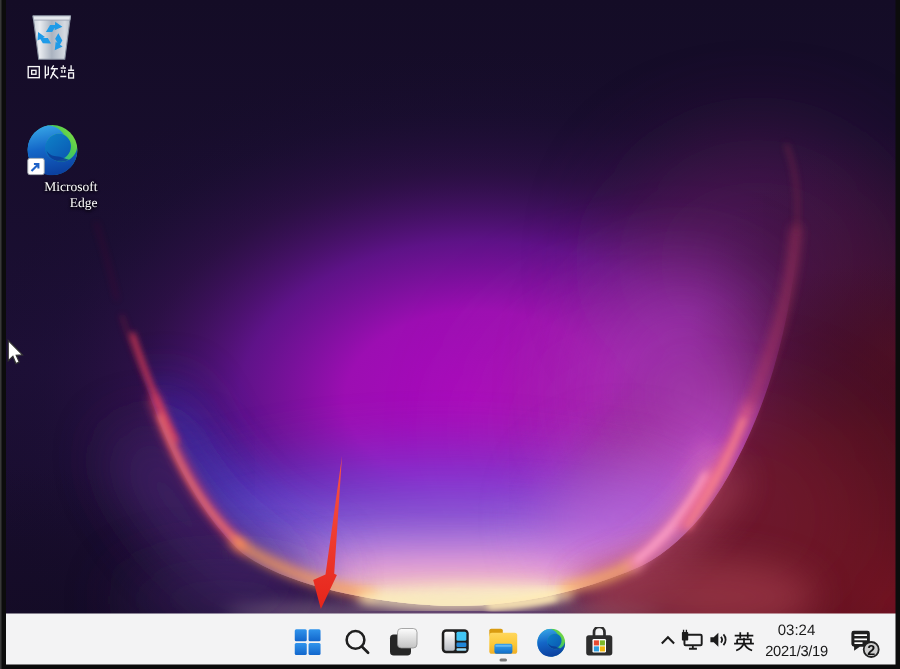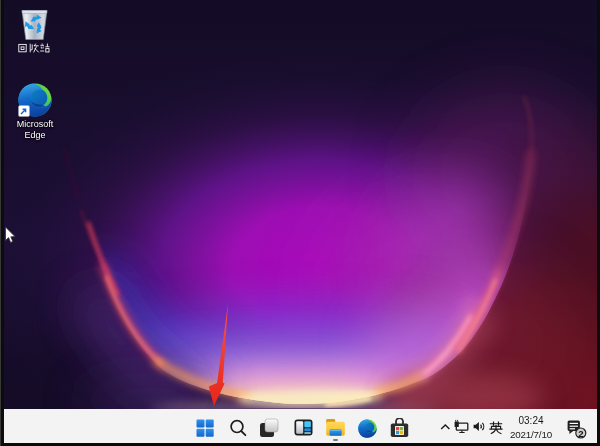--- a/index.html
+++ b/index.html
@@ -1,20 +1,20 @@
 <!DOCTYPE html>
 <html><head>
 <meta charset="utf-8">
 <style>
   html,body{margin:0;padding:0;}
   body{width:600px;height:446px;position:relative;overflow:hidden;background:#000;
        font-family:"Liberation Sans",sans-serif;}
   #wall{position:absolute;left:0;top:0;}
-  .dlabel{position:absolute;color:#fff;font-size:9px;text-align:center;
-          text-shadow:0 1px 2px rgba(0,0,0,.9),0 0 2px rgba(0,0,0,.8);line-height:11px;}
+  .dlabel{position:absolute;color:#fff;font-size:9px;text-align:right;
+          text-shadow:0 1px 2px rgba(0,0,0,.9),0 0 2px rgba(0,0,0,.8);line-height:11px;font-family:Liberation Serif, serif;}
   #taskbar{position:absolute;left:0;top:409px;width:600px;height:35px;background:#f3f3f4;}
   #bstrip{position:absolute;left:0;top:443px;width:600px;height:3px;background:#0a0a0a;}
   #lbar{position:absolute;left:0;top:0;width:4px;height:446px;background:#0c0c0c;border-left:1px solid #383838;box-sizing:border-box;}
   #rbar{position:absolute;left:597px;top:0;width:3px;height:446px;background:#0c0c0c;}
   .ticon{position:absolute;top:0;}
   #clock1{position:absolute;left:501px;top:416px;width:60px;text-align:center;
          color:#191919;font-size:10px;line-height:10px;}
   #clock2{position:absolute;left:501px;top:429.5px;width:60px;text-align:center;
          color:#191919;font-size:9.8px;line-height:10px;letter-spacing:-0.2px;}
 </style>
@@ -313,21 +313,21 @@
   <path d="M 42.6,6.6 A 2.9,2.9 0 0 1 42.6,10.4 M 44.3,4.9 A 5.2,5.2 0 0 1 44.3,12.1" fill="none" stroke="#1c1c1c" stroke-width="1.2"></path>
 
   <g stroke="#141414" stroke-width="1.15" fill="none" transform="translate(0,1.3)">
     <path d="M 51.8,4.4 L 64.2,4.4 M 55.5,2.2 L 55.5,6.4 M 60.5,2.2 L 60.5,6.4"></path>
     <path d="M 53.4,7.0 L 62.6,7.0 L 62.6,9.6 M 53.4,7.0 L 53.4,9.6 M 51.4,9.8 L 64.6,9.8 M 58,5.8 L 58,9.8"></path>
     <path d="M 57.8,9.8 C 57.0,12.0 55.4,13.4 52.8,14.4 M 58.2,9.8 C 59.0,12.0 60.8,13.5 63.4,14.4"></path>
   </g>
 </svg>
 
 <div id="clock1">03:24</div>
-<div id="clock2">2021/7/10</div>
+<div id="clock2">2021/3/19</div>
 
 <svg class="ticon" style="left:565px;top:419px;" width="24" height="21" viewBox="0 0 24 21">
   <path d="M 4.2,1.5 L 13.3,1.5 A 1.6,1.6 0 0 1 14.9,3.1 L 14.9,10.5 A 1.6,1.6 0 0 1 13.3,12.1 L 8.2,12.1 L 4.4,14.9 L 4.4,12.1 A 1.9,1.9 0 0 1 2.6,10.5 L 2.6,3.1 A 1.6,1.6 0 0 1 4.2,1.5 Z" fill="#1f1f1f"></path>
   <line x1="4.6" y1="4.4" x2="13" y2="4.4" stroke="#fff" stroke-width="1.2"></line>
   <line x1="4.6" y1="7.2" x2="13" y2="7.2" stroke="#fff" stroke-width="1.2"></line>
   <line x1="4.6" y1="9.8" x2="10" y2="9.8" stroke="#fff" stroke-width="1.2"></line>
   <circle cx="15.8" cy="14" r="5" fill="#cecece" stroke="#222" stroke-width="1.2"></circle>
   <text x="15.8" y="17.6" text-anchor="middle" font-family="Liberation Sans" font-size="9.6" fill="#111" font-weight="bold">2</text>
 </svg>
 

